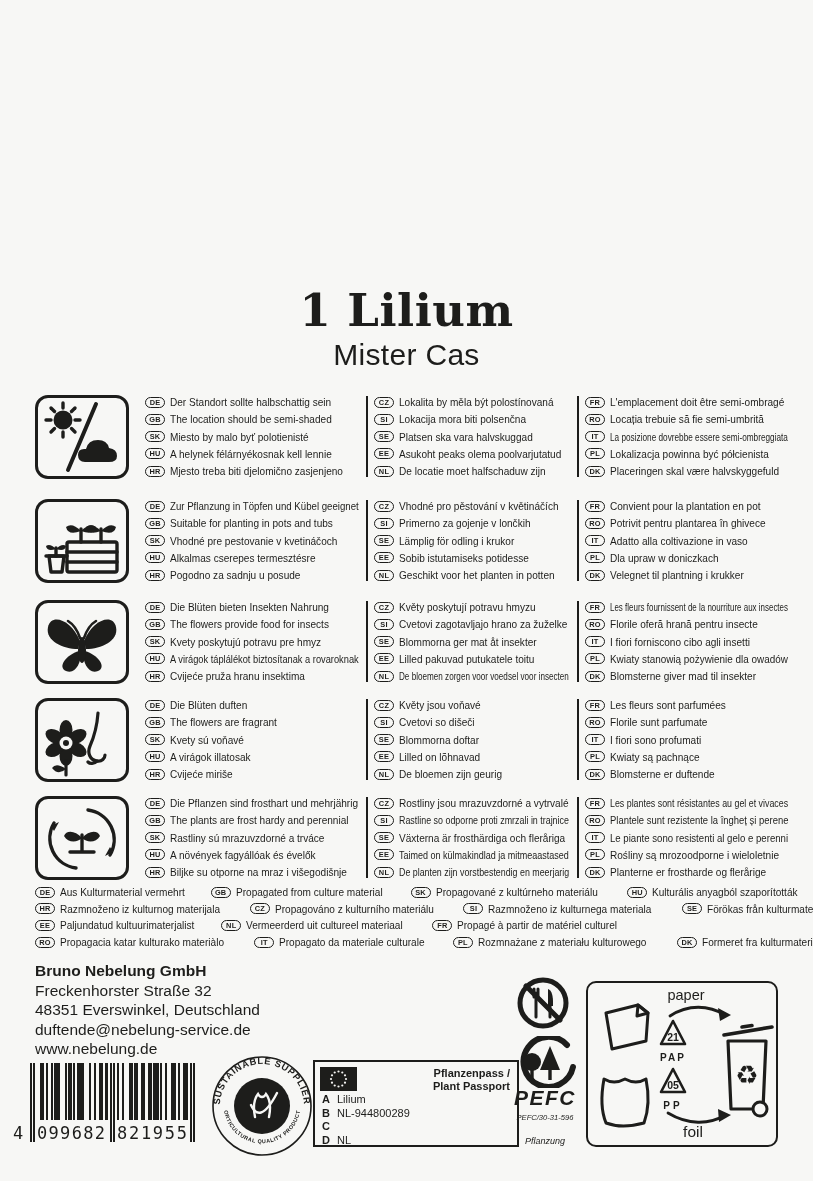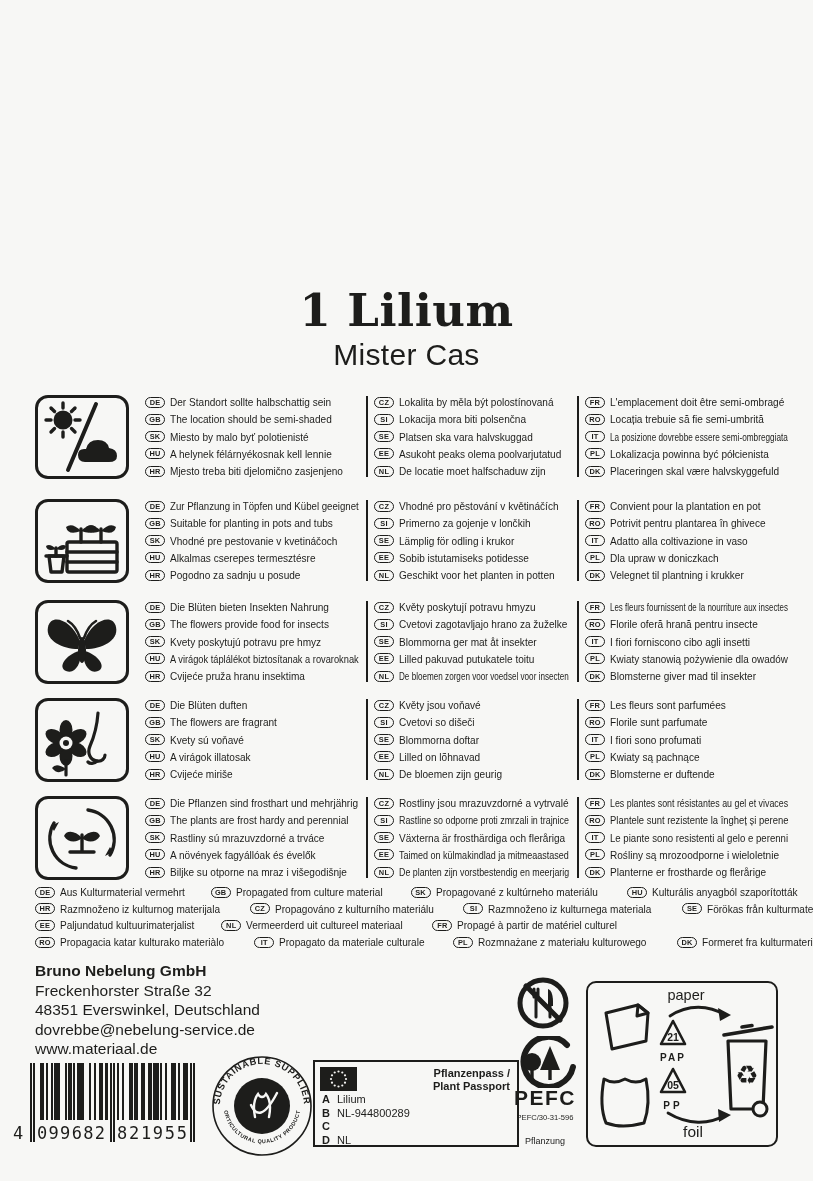--- a/index.html
+++ b/index.html
@@ -44,21 +44,21 @@
   
   .passport{position:absolute;left:313px;top:1060px;width:206px;height:87px;border:2.5px solid #1d1d1b;
             box-sizing:border-box;}
   .pp-title{position:absolute;right:7px;top:5px;text-align:right;font-weight:bold;font-size:11px;line-height:12.5px;}
   .pp-flag{position:absolute;left:5px;top:5px;}
   .pp-rows{position:absolute;left:7px;top:31px;font-size:11px;line-height:13.6px;}
   .pp-row{display:flex;}
   .pp-key{font-weight:bold;width:15px;}
   
   .nofood{position:absolute;left:515px;top:975px;}
-  .pefc{position:absolute;left:505px;top:1036px;width:80px;text-align:center;}
+  .pefc{position:absolute;left:505px;top:1036px;width:80px;text-align:center;font-style:italic;}
   .pefc-name{font-weight:bold;font-size:21px;letter-spacing:1.5px;margin-top:-2px;}
   .pefc-code{font-size:7.6px;margin-top:3px;}
   .pefc-cap{font-size:9px;margin-top:14px;}
   
   .recycle{position:absolute;left:586px;top:981px;width:192px;height:166px;border:2.5px solid #1d1d1b;
            border-radius:10px;box-sizing:border-box;}
   svg{display:block;}
   svg text{font-family:"Liberation Sans",sans-serif;}
 </style>
 </head>
@@ -582,22 +582,22 @@
           <span class="lang">DK</span>
           <span class="txt">Formeret fra kulturmateriale</span>
         </div>
       </div>
     </div>
 
   <div class="company">
     <div class="name">Bruno Nebelung GmbH</div>
     <div>Freckenhorster Straße 32</div>
     <div>48351 Everswinkel, Deutschland</div>
-    <div>dovrebbe@nebelung-service.de</div>
-    <div>www.materiaal.de</div>
+    <div>duftende@nebelung-service.de</div>
+    <div>www.nebelung.de</div>
   </div>
 
   <div class="barcode">
     <span class="bc-digits bc-lead">4</span>
     <span class="bc-digits bc-g1">
         <span>0</span>
         <span>9</span>
         <span>9</span>
         <span>6</span>
         <span>8</span>

